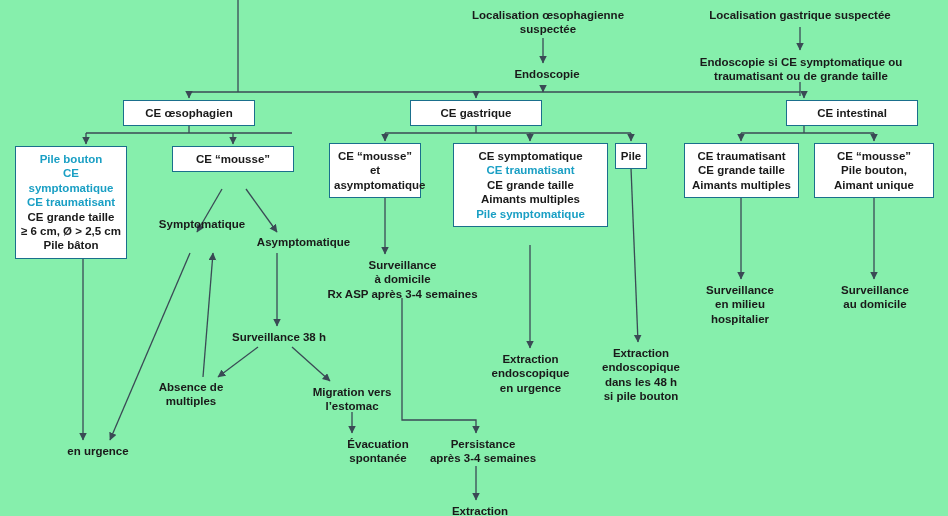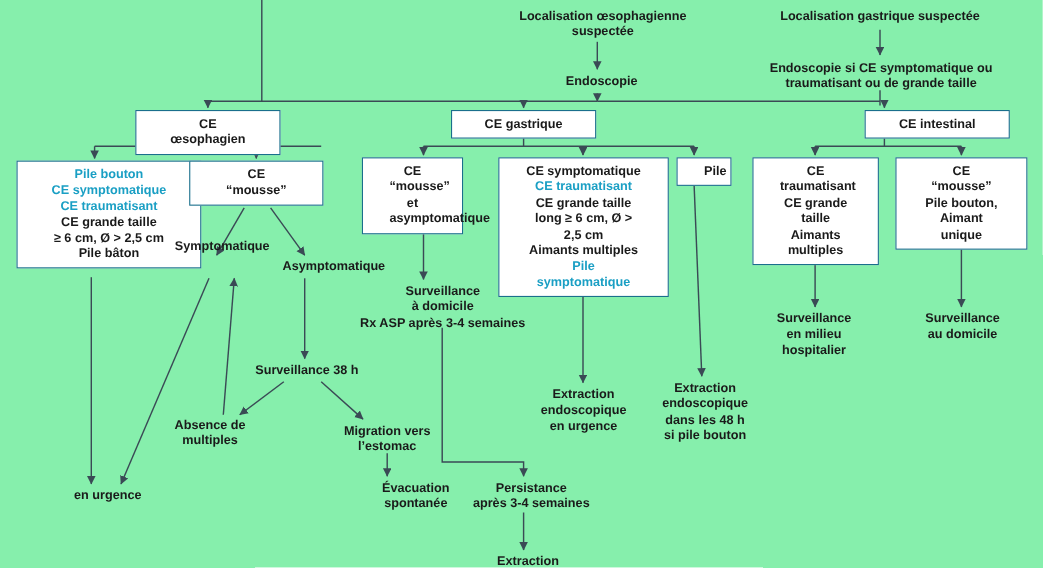--- a/index.html
+++ b/index.html
@@ -23,21 +23,21 @@
   }
   .node {
     position: absolute;
     box-sizing: border-box;
     text-align: center;
     line-height: 1.25;
   }
   .boxed {
     border: 1px solid #1a6f8c;
     background: #ffffff;
-    padding: 5px 24px;
+    padding: 5px 4px;
   }
   .plain {
     background: transparent;
   }
   .t-black {
     color: #1a1a1a;
     font-weight: bold;
   }
   .t-blue {
     color: #1a9fc4;
@@ -143,40 +143,39 @@
       </div>
       <div class="node boxed" style="left: 123px; top: 100px; width: 132px;">
         <span class="line fs11b t-black">CE œsophagien</span>
       </div>
       <div class="node boxed" style="left: 410px; top: 100px; width: 132px;">
         <span class="line fs11b t-black">CE gastrique</span>
       </div>
       <div class="node boxed" style="left: 738px; top: 100px; width: 132px; margin-left: 48px;">
         <span class="line fs11b t-black">CE intestinal</span>
       </div>
-      <div class="node boxed" style="left: 15px; top: 146px; width: 168px;">
+      <div class="node boxed" style="left: 15px; top: 146px; width: 112px;">
         <span class="line fs11b t-blue">Pile bouton</span>
         <span class="line fs11b t-blue">CE symptomatique</span>
         <span class="line fs11b t-blue">CE traumatisant</span>
         <span class="line fs11b t-black">CE grande taille</span>
         <span class="line fs11b t-black">≥ 6 cm, Ø &gt; 2,5 cm</span>
         <span class="line fs11b t-black">Pile bâton</span>
       </div>
       <div class="node boxed" style="left: 172px; top: 146px; width: 122px;">
         <span class="line fs11b t-black">CE “mousse”</span>
       </div>
       <div class="node boxed" style="left: 329px; top: 143px; width: 92px;">
         <span class="line fs11b t-black">CE “mousse” et</span>
         <span class="line fs11b t-black">asymptomatique</span>
       </div>
       <div class="node boxed" style="left: 453px; top: 143px; width: 155px;">
         <span class="line fs11b t-black">CE symptomatique</span>
         <span class="line fs11b t-blue">CE traumatisant</span>
         <span class="line fs11b t-black">CE grande taille</span>
-        <span class="line fs11b t-black">long ≥ 6 cm, Ø &gt; 2,5 cm</span>
         <span class="line fs11b t-black">Aimants multiples</span>
         <span class="line fs11b t-blue">Pile symptomatique</span>
       </div>
       <div class="node boxed" style="left: 615px; top: 143px; width: 32px;">
         <span class="line fs11b t-black">Pile</span>
       </div>
       <div class="node boxed" style="left: 684px; top: 143px; width: 115px;">
         <span class="line fs11b t-black">CE traumatisant</span>
         <span class="line fs11b t-black">CE grande taille</span>
         <span class="line fs11b t-black">Aimants multiples</span>

